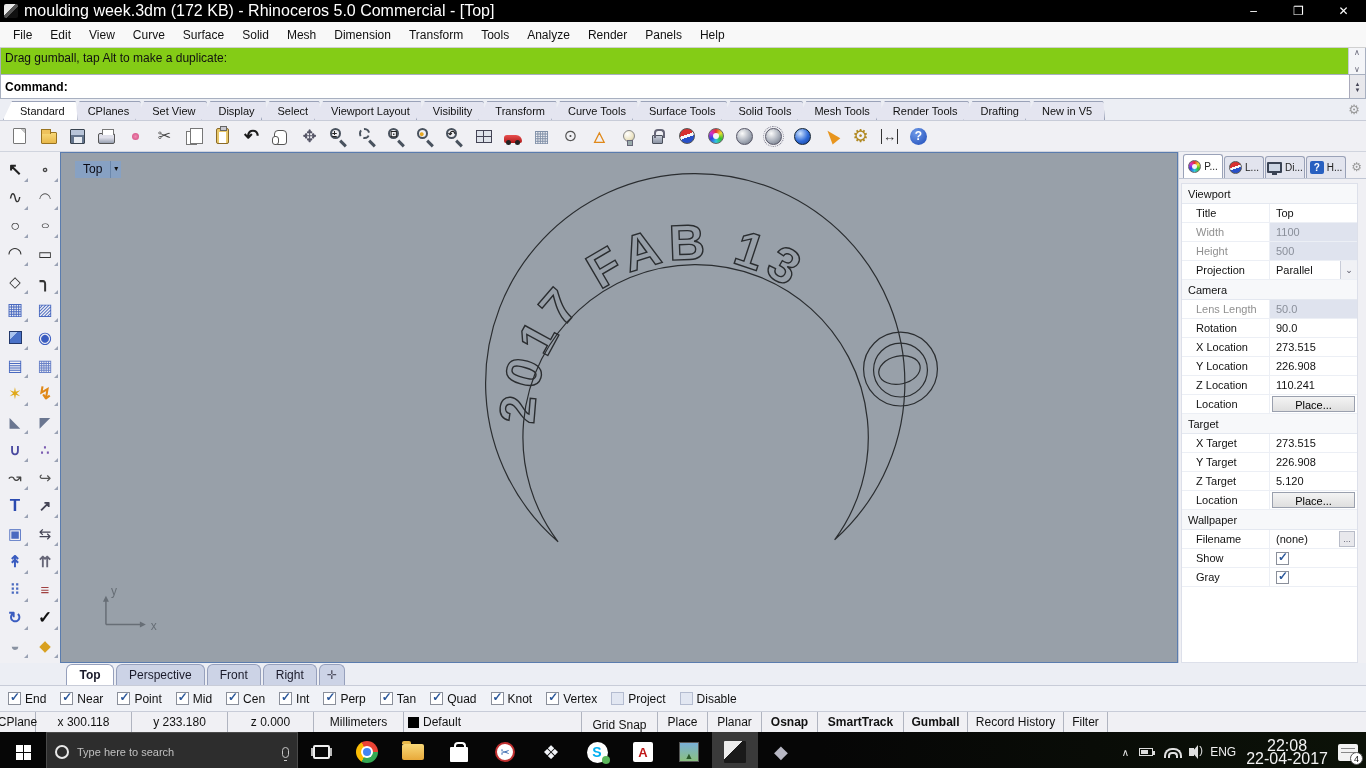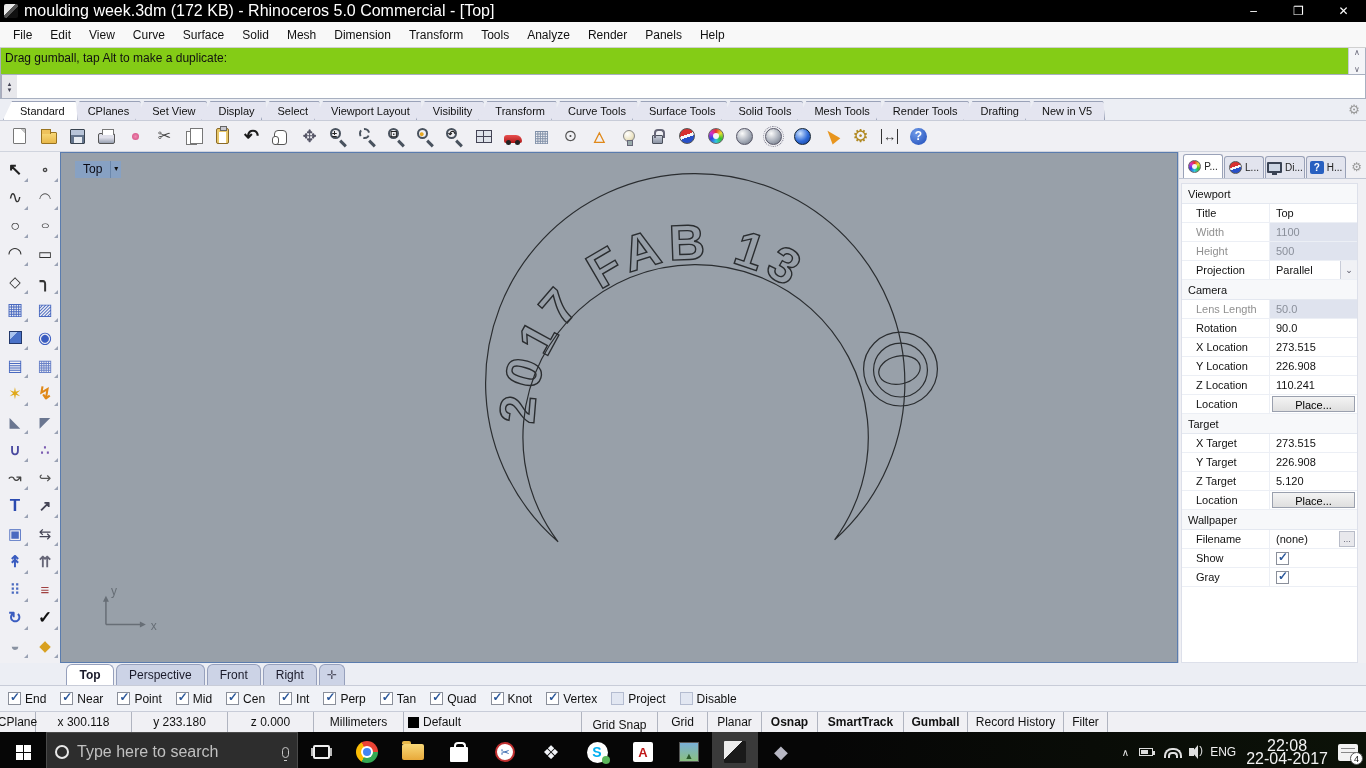--- a/index.html
+++ b/index.html
@@ -85,21 +85,21 @@
   .sseg.bold { font-weight:bold; }
   .sw { width:11px; height:11px; background:#000; display:inline-block; }
 
   
   .taskbar { height:40px; background:linear-gradient(90deg,#060606 60%,#0c1208); display:flex; align-items:stretch; color:#fff; }
   .tstart { width:46px; display:flex; align-items:center; justify-content:center; }
   .winlogo { width:15px; height:15px; display:grid; grid-template-columns:7px 7px; grid-template-rows:7px 7px; gap:1px; }
   .winlogo i { background:#fff; }
   .tsearch { width:252px; background:#2d2d2d; border:1px solid #4a4a4a; display:flex; align-items:center; padding:0 8px; gap:8px; }
   .tsearch .ring { width:14px; height:14px; border:2px solid #e8e8e8; border-radius:50%; }
-  .tsearch .ph { flex:1; color:#c0c0c0; font-size:16px; }
+  .tsearch .ph { flex:1; color:#c0c0c0; font-size:11px; }
   .mic { width:7px; height:11px; border:1.5px solid #c8c8c8; border-radius:4px; position:relative; }
   .mic::after { content:""; position:absolute; left:1px; bottom:-4px; width:3px; height:2px; border-bottom:1.5px solid #c8c8c8; }
   .tapp { width:46px; display:flex; align-items:center; justify-content:center; position:relative; }
   .tapp.active { background:#3a3a3a; }
   .tapp .openline { position:absolute; left:8px; right:8px; bottom:0; height:3px; background:#ecc49a; }
   .taskview { width:17px; height:14px; border:2px solid #eee; border-radius:2px; box-shadow:-5px 0 0 -3px #bbb, 5px 0 0 -3px #bbb; }
   .chrome { width:22px; height:22px; border-radius:50%; background:conic-gradient(from -30deg,#ea4335 0 120deg,#34a853 0 240deg,#fbbc05 0 360deg); position:relative; }
   .chrome::before { content:""; position:absolute; inset:5px; background:#fff; border-radius:50%; }
   .chrome::after { content:""; position:absolute; inset:7px; background:#4285f4; border-radius:50%; }
   .tfolder { width:22px; height:16px; background:linear-gradient(#f8d878,#e8a93a); border-radius:2px; position:relative; }
@@ -207,20 +207,21 @@
   </div>
 
 <div class="cmd-history">
   <div class="htext">Drag gumball, tap Alt to make a duplicate:</div>
   <div class="vscroll">
     <span>∧</span>
     <span>∨</span>
   </div>
 </div>
 <div class="cmd-line">
+  <div class="ctext">Command:</div>
   <div class="spinner">
       <span>▲</span>
       <span>▼</span>
     </div>
 </div>
 
 <div class="tabbar" id="tabbar">
     <span class="ttab active">Standard</span>
     <span class="ttab">CPlanes</span>
     <span class="ttab">Set View</span>
@@ -679,21 +680,21 @@
       <span>Millimeters</span>
     </div>
     <div class="sseg left" style="width: 178px;">
       <span class="sw" style="background: rgb(0, 0, 0);"></span>
       <span>Default</span>
     </div>
     <div class="sseg" style="width: 76px; align-items: flex-end;">
       <span>Grid Snap</span>
     </div>
     <div class="sseg" style="width: 50px;">
-      <span>Grid</span>
+      <span>Place</span>
     </div>
     <div class="sseg" style="width: 54px;">
       <span>Planar</span>
     </div>
     <div class="sseg bold" style="width: 56px;">
       <span>Osnap</span>
     </div>
     <div class="sseg bold" style="width: 86px;">
       <span>SmartTrack</span>
     </div>

